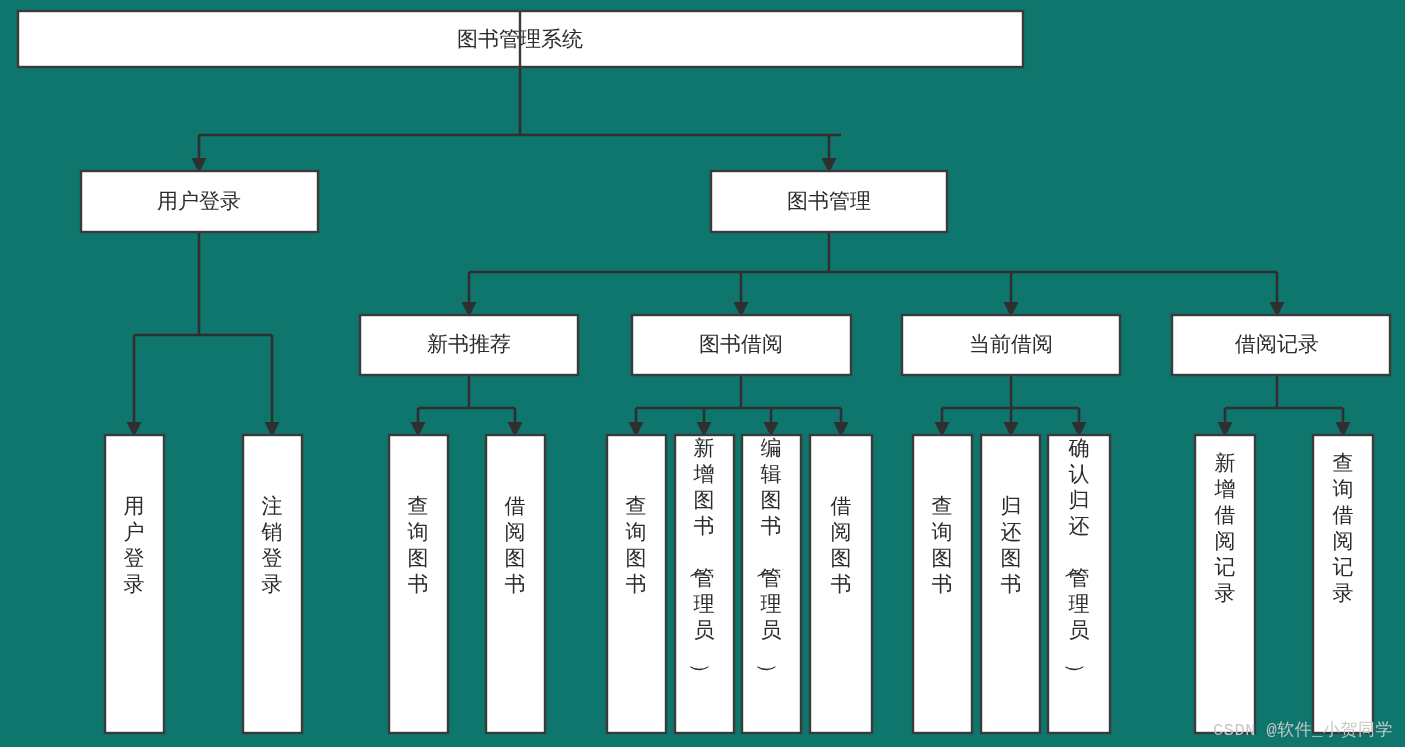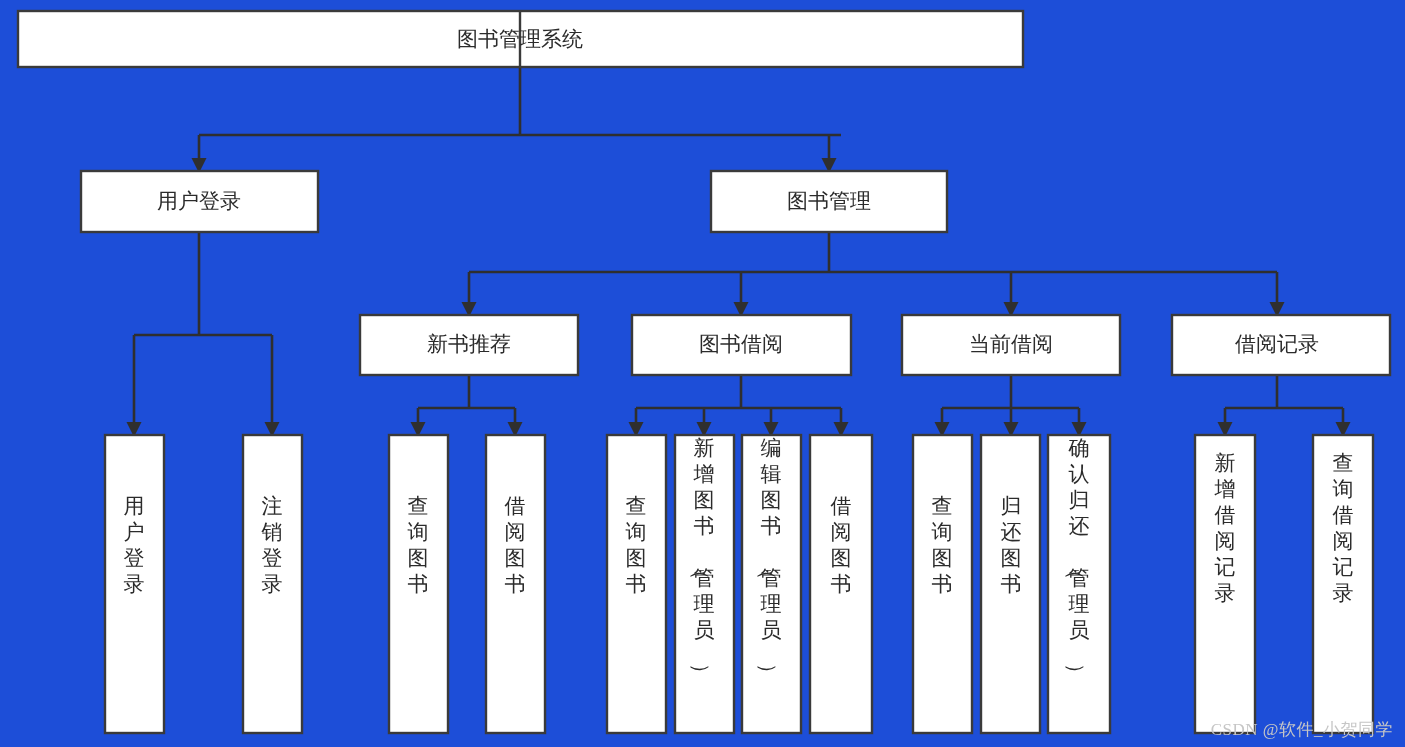--- a/index.html
+++ b/index.html
@@ -8,21 +8,21 @@
     padding: 0;
     background: #ffffff;
   }
   body {
     font-family: "Liberation Sans", "DejaVu Sans", sans-serif;
   }
   #diagram-root {
     position: relative;
     width: 1405px;
     height: 747px;
-    background: #1d4ed8;
+    background: #0f766e;
     overflow: hidden;
   }
   svg#tree-svg {
     position: absolute;
     left: 0;
     top: 0;
     width: 1405px;
     height: 747px;
     display: block;
   }
@@ -59,21 +59,21 @@
   .leaf-label {
     fill: #2b2b2b;
     font-family: "Liberation Sans", "DejaVu Sans", sans-serif;
     font-size: 21px;
     text-anchor: middle;
   }
   .watermark {
     position: absolute;
     right: 12px;
     bottom: 6px;
-    font-family: Liberation Serif, serif;
+    font-family: Liberation Mono, monospace;
     font-size: 17px;
     color: #c6c6c6;
     letter-spacing: 0.5px;
     white-space: nowrap;
     pointer-events: none;
   }
 </style>
 </head>
 <body>
 

